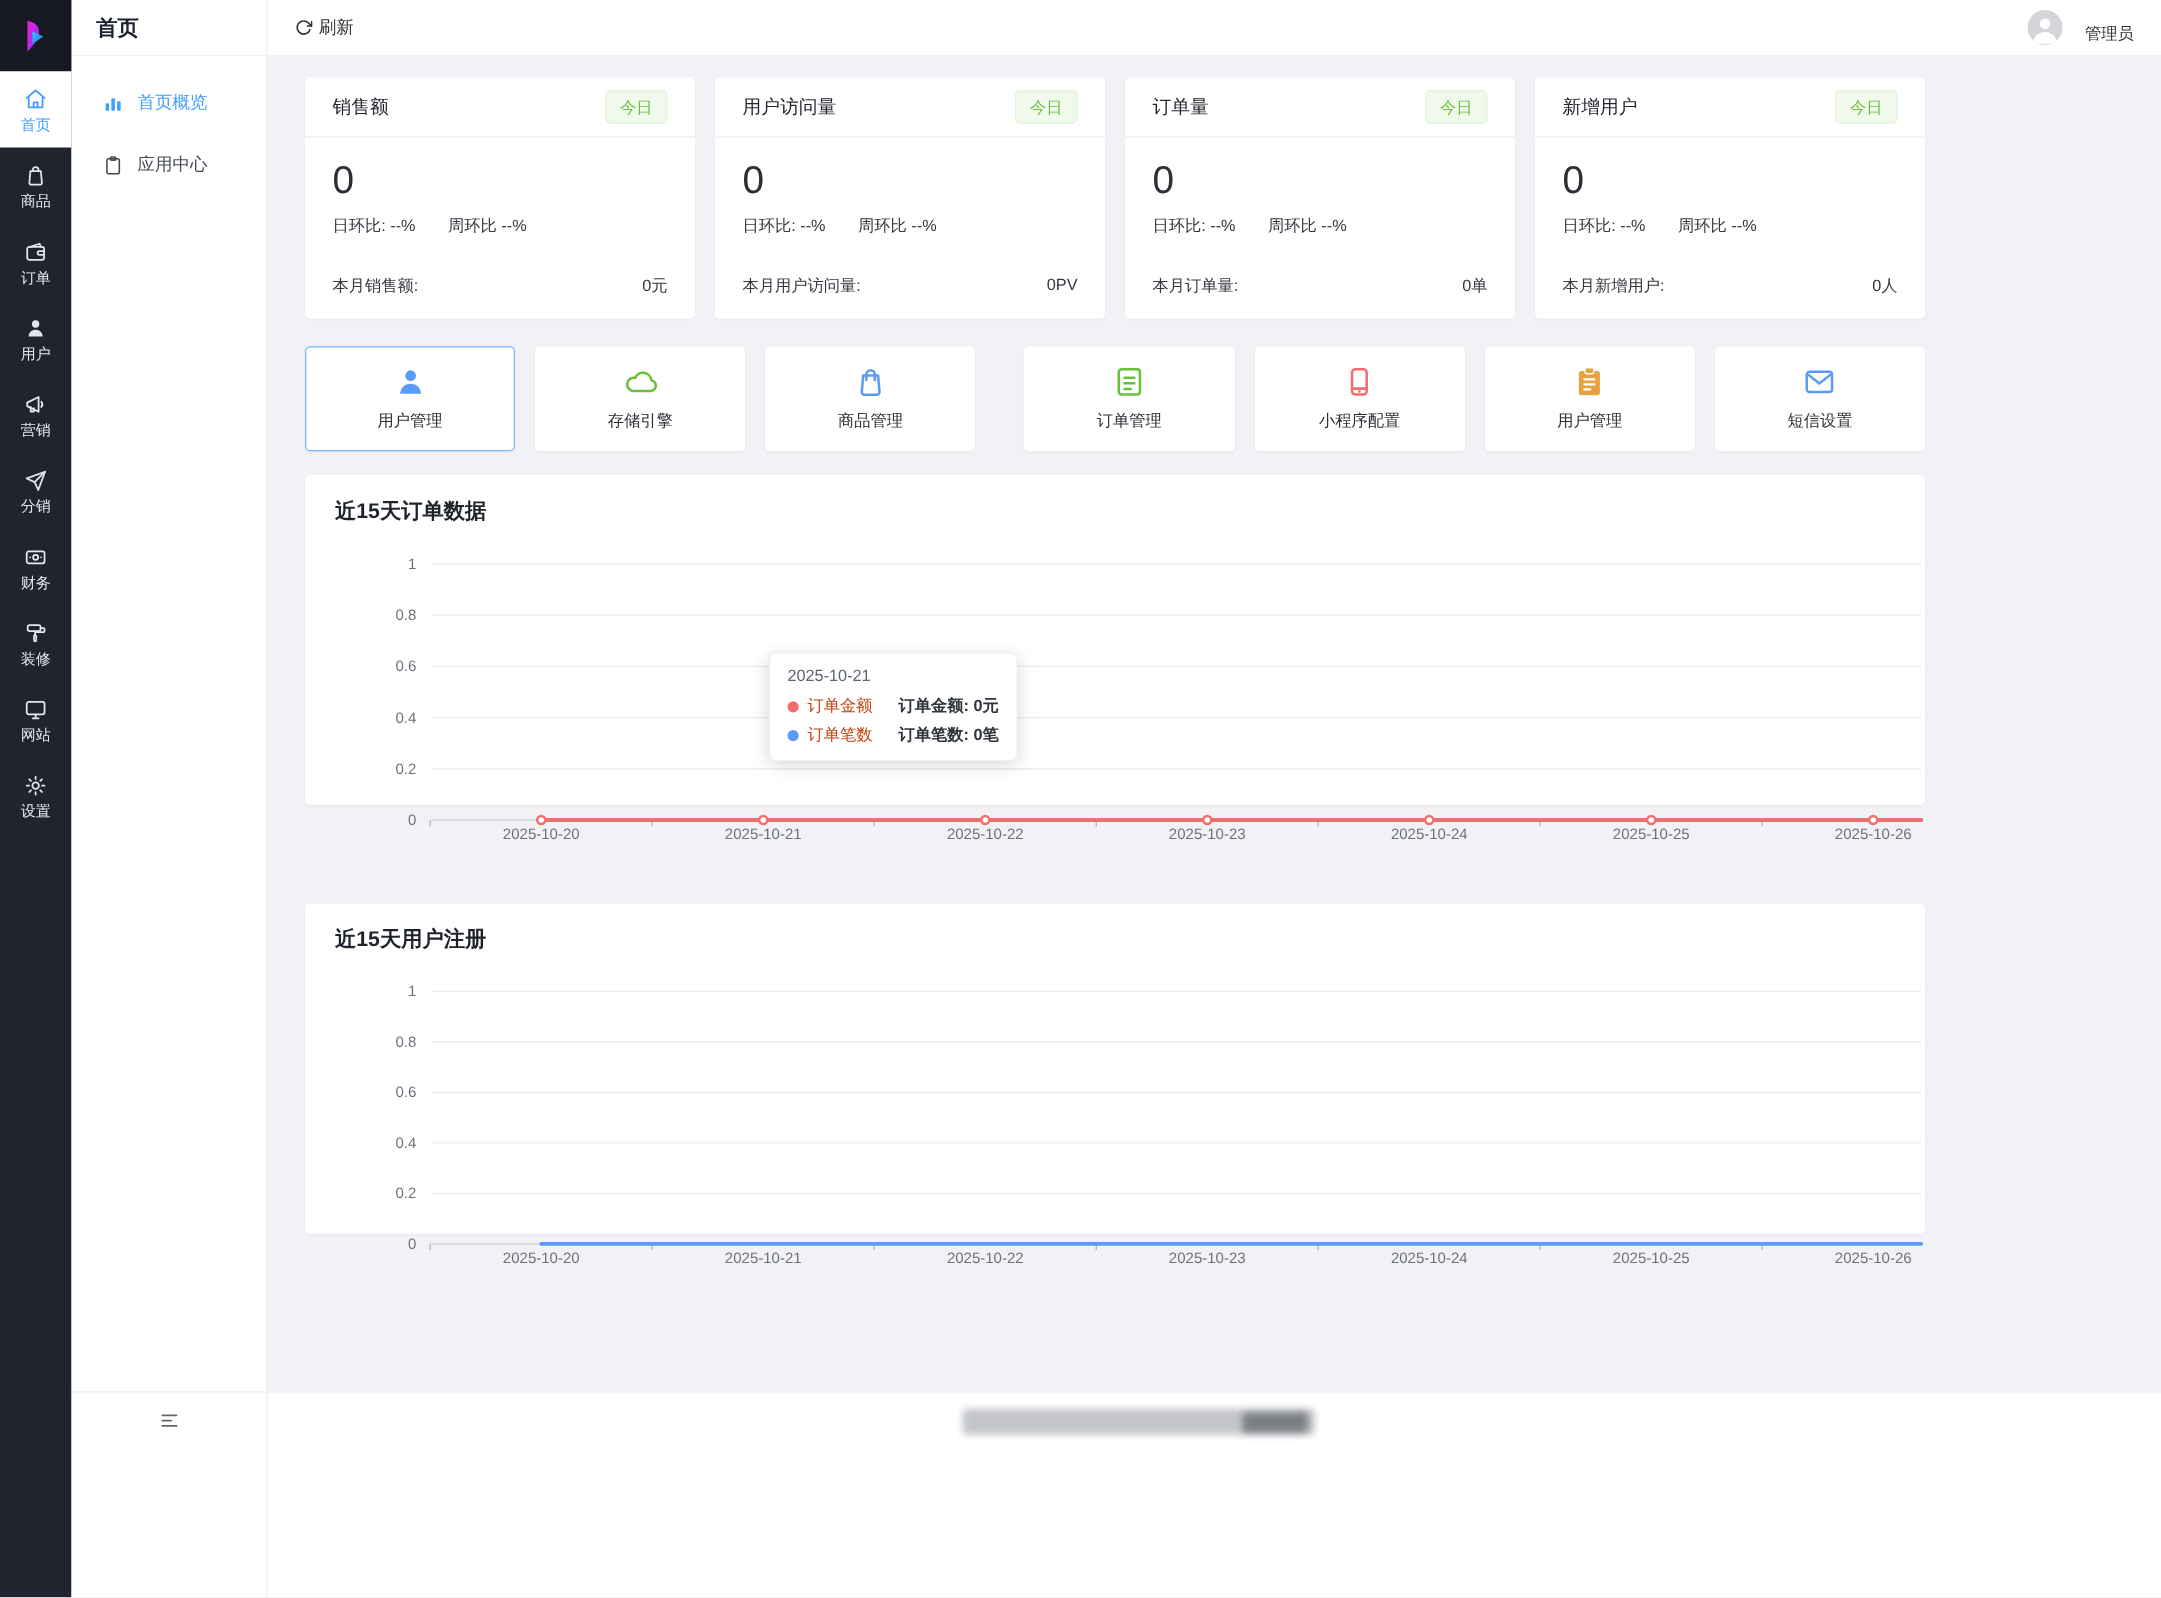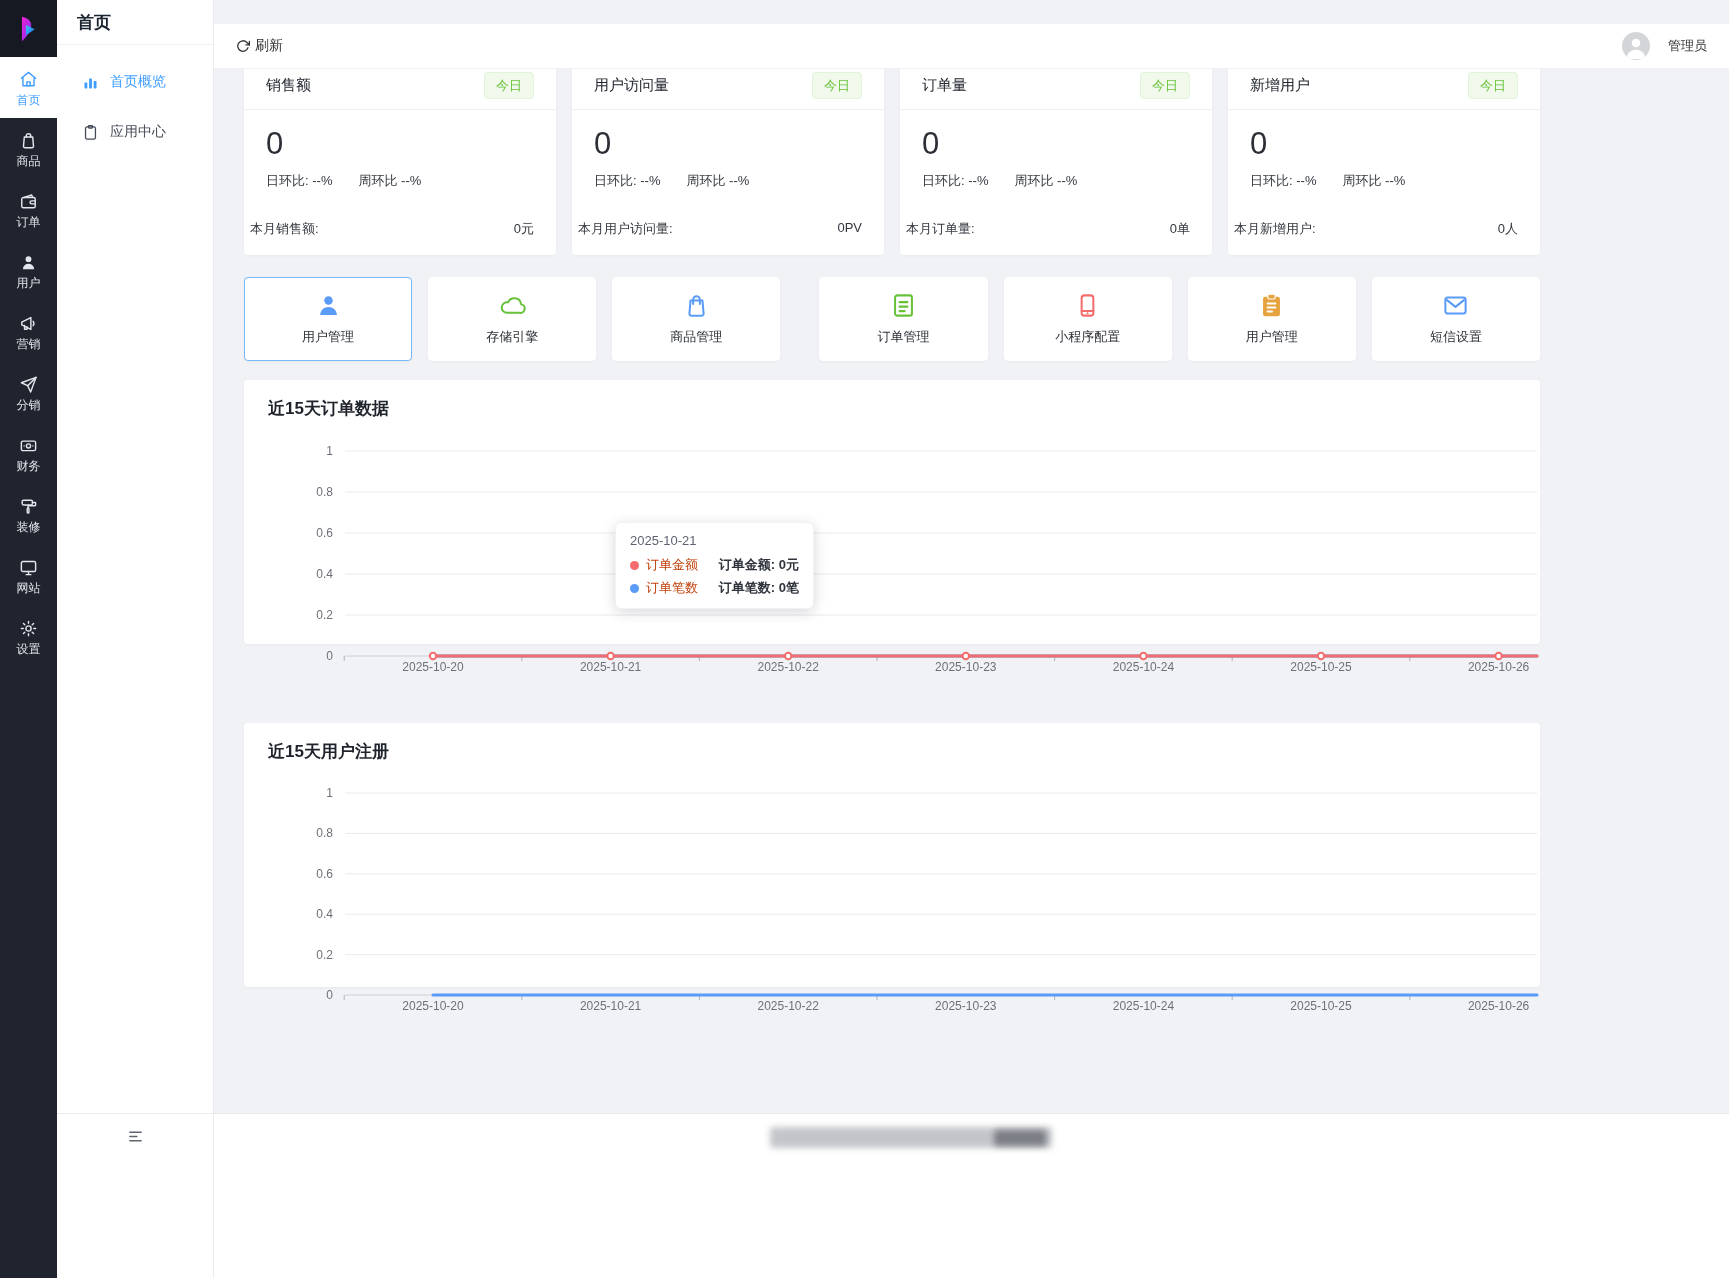--- a/index.html
+++ b/index.html
@@ -28,38 +28,38 @@
                  font-size:14px; color:#434a56; cursor:pointer; }
   .subbar-item .icon, .subbar-item .icon svg { width:17px; height:17px; display:block; }
   .subbar-item.active { color:#409eff; }
   .subbar-foot { position:absolute; left:0; right:0; top:1113px; height:46px; border-top:1px solid #e9ebef;
                  display:flex; align-items:center; justify-content:center; color:#5f6670; cursor:pointer; }
   .subbar-foot svg { width:17px; height:17px; }
 
   
   .topbar { position:absolute; left:214px; top:0; width:1515px; height:45px; background:#fff;
             border-bottom:1px solid #f0f1f4; display:flex; align-items:center; justify-content:space-between;
-            padding:0 22px; z-index:10;margin-top:24px; }
+            padding:0 22px; z-index:10; }
   .refresh-btn { display:flex; align-items:center; gap:5px; font-size:14px; color:#303133; cursor:pointer; }
   .refresh-btn svg { width:14px; height:14px; }
-  .user-box { display:flex; align-items:center; gap:18px; font-size:13px; color:#303133; cursor:pointer; }
+  .user-box { display:flex; align-items:flex-end; gap:18px; font-size:13px; color:#303133; cursor:pointer; }
   .user-box svg { width:28px; height:28px; }
 
   
   .card { background:#fff; border-radius:4px; box-shadow:0 1px 3px rgba(0,0,0,.04); }
   .stats-row { position:absolute; left:244px; top:62px; width:1296px; height:193px; display:flex; gap:16px; }
   .stat-card { flex:1; position:relative; }
   .stat-head { height:48px; display:flex; align-items:center; justify-content:space-between;
                padding:0 22px; border-bottom:1px solid #eef0f4; }
   .stat-title { font-size:15px; color:#22262e; }
   .stat-badge { background:#f0f9eb; color:#67c23a; border:1px solid #e1f3d8; border-radius:4px;
                 font-size:13px; padding:6px 11px; line-height:1; }
   .stat-value { margin:16px 22px 10px; font-size:31px; font-weight:500; color:#2c3036; }
   .stat-sub { margin:0 22px; font-size:13px; color:#33373e; display:flex; gap:26px; }
-  .stat-foot { position:absolute; left:6px; right:22px; bottom:17px; display:flex;
+  .stat-foot { position:absolute; left:22px; right:22px; bottom:17px; display:flex;
                justify-content:space-between; font-size:13px; color:#33373e; }
 
   
   .shortcuts-row { position:absolute; left:244px; top:277px; width:1296px; height:84px; display:flex; gap:16px; }
   .shortcut { flex:1; background:#fff; border-radius:4px; border:1px solid #fff; box-shadow:0 1px 3px rgba(0,0,0,.04);
               display:flex; flex-direction:column; align-items:center; justify-content:center; gap:9px; cursor:pointer; }
   .shortcut.active { border-color:#77b7fb; }
   .shortcut .icon, .shortcut .icon svg { width:27px; height:27px; display:block; }
   .shortcut .lbl { font-size:13px; color:#2c3036; }
 

